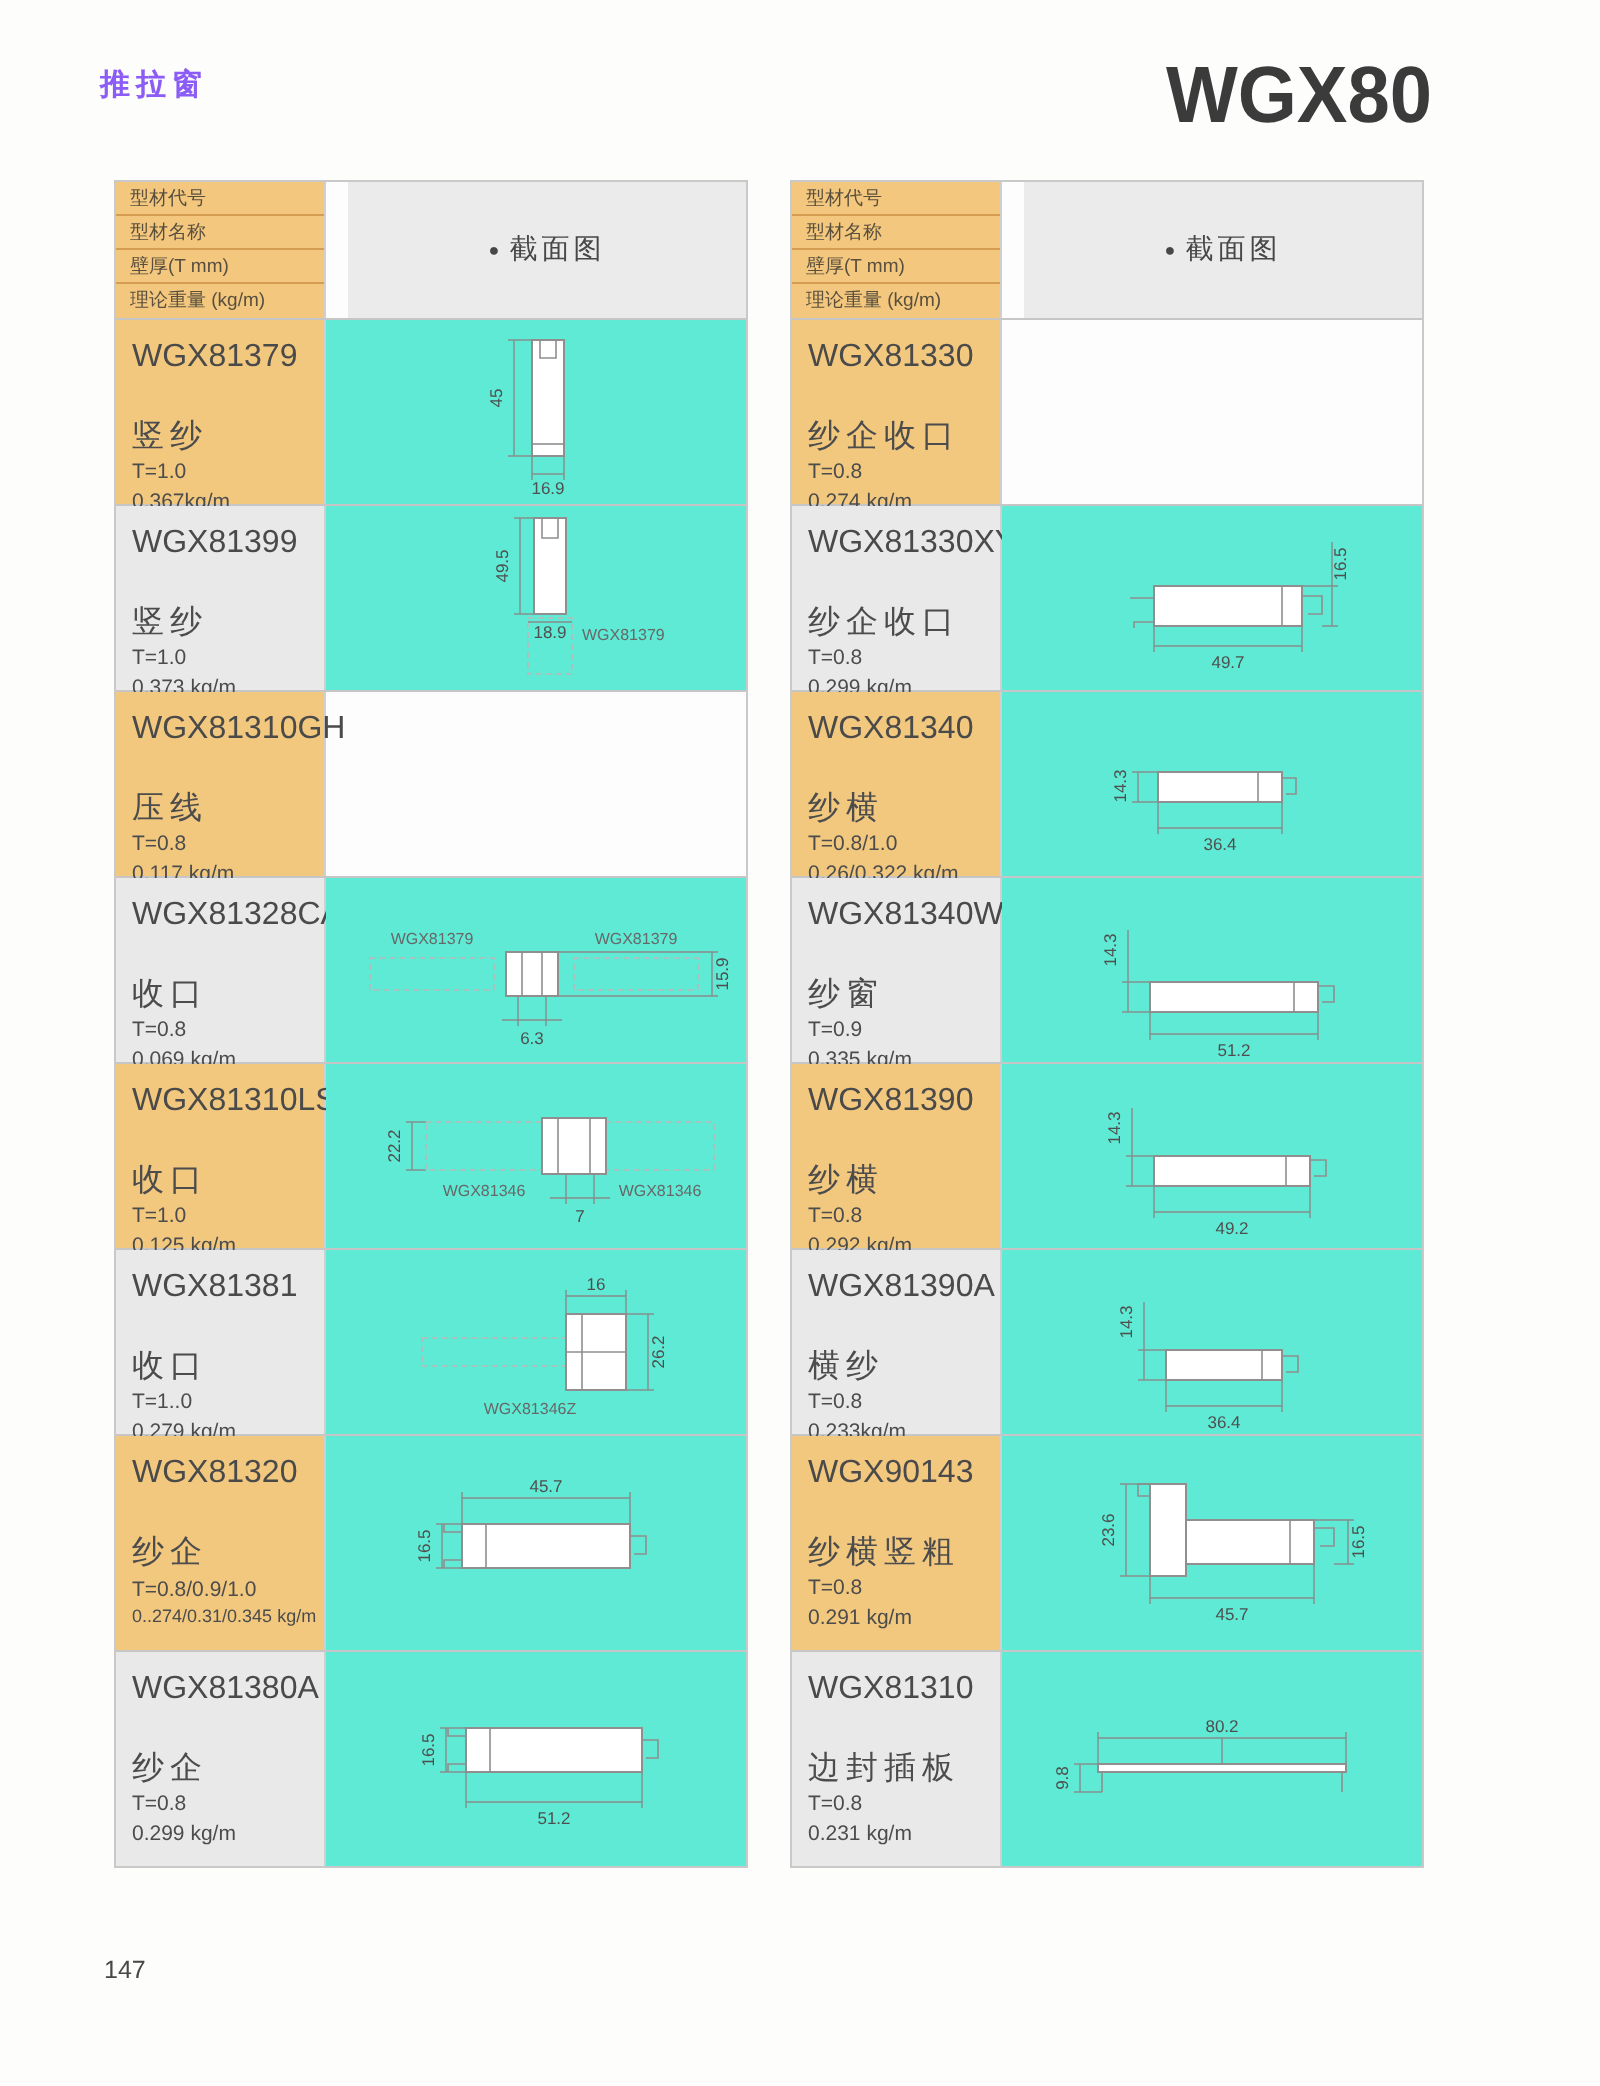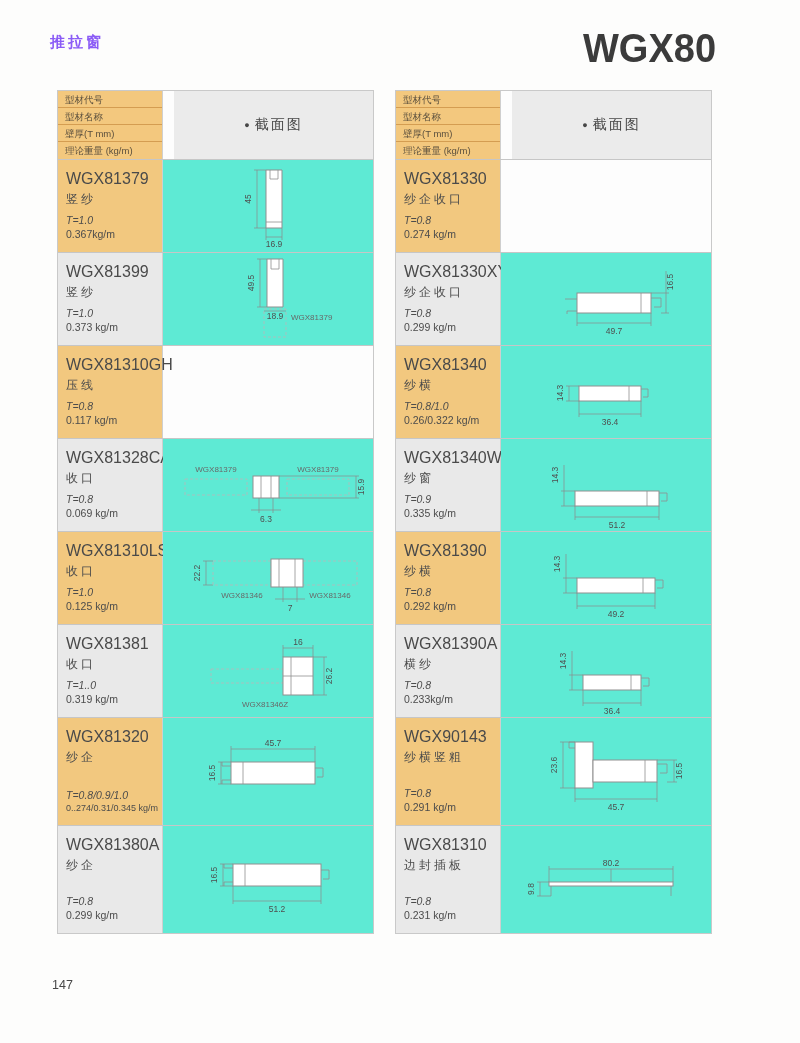--- a/index.html
+++ b/index.html
@@ -16,22 +16,22 @@
   .thead-section{flex:1;background:#ebebeb;display:flex;align-items:center;justify-content:center;font-size:14px;color:#474747;letter-spacing:2px;}
   .thead-section .bullet{font-size:9px;margin-right:5px;letter-spacing:0;}
   .prow{display:flex;border-top:1px solid #c6c6c6;}
   .h92{height:92px;}
   .h107{height:107px;}
   .cell-label{width:105px;box-sizing:border-box;border-right:1px solid #cfcfcf;padding:10px 4px 10px 8px;display:flex;flex-direction:column;}
   .prow:nth-child(odd) .cell-label{background:#e9e9e9;}
   .prow:nth-child(even) .cell-label{background:#f2c87f;}
   .cell-diagram{flex:1;background:#5eead4;position:relative;}
   .code{font-size:16px;color:#4a4a4a;line-height:1.15;}
-  .pname{font-size:12px;color:#4c4c4c;letter-spacing:3px;margin-top:3px;}
-  .thick{font-size:10.5px;color:#4c4c4c;margin-top:auto;line-height:1.4;white-space:nowrap;font-style:italic;}
+  .pname{font-size:16px;color:#4c4c4c;letter-spacing:3px;margin-top:20px;}
+  .thick{font-size:10.5px;color:#4c4c4c;margin-top:auto;line-height:1.4;white-space:nowrap;}
   .weight{font-size:10.5px;color:#4c4c4c;line-height:1.4;white-space:nowrap;}
   .footer-page{position:absolute;left:52px;top:978px;font-size:12.5px;font-weight:400;color:#474747;}
   svg.diag{display:block;}
   .pl{fill:#ffffff;stroke:#8f8f8f;stroke-width:1;}
   .pin{fill:none;stroke:#8f8f8f;stroke-width:0.8;}
   .pf{fill:#ededed;stroke:#8f8f8f;stroke-width:1;}
   .dsh{fill:none;stroke:#b9b9b9;stroke-width:0.8;stroke-dasharray:3 2;}
   .dim{stroke:#8a8a8a;stroke-width:0.7;fill:none;}
   .dt{font-family:"Liberation Sans",sans-serif;font-size:8.5px;fill:#4f4f4f;}
   .rl{font-family:"Liberation Sans",sans-serif;font-size:8px;fill:#686868;}
@@ -168,21 +168,21 @@
           <text class="dt" x="127" y="79" text-anchor="middle">7</text>
         </svg>
       </div>
     </div>
 
     <div class="prow h92">
       <div class="cell-label">
         <div class="code">WGX81381</div>
         <div class="pname">收口</div>
         <div class="thick">T=1..0</div>
-        <div class="weight">0.319 kg/m</div>
+        <div class="weight">0.279 kg/m</div>
       </div>
       <div class="cell-diagram">
         <svg class="diag" width="208" height="91" viewBox="0 0 208 91">
           <rect class="dsh" x="48" y="44" width="72" height="14"></rect>
           <rect class="pl" x="120" y="32" width="30" height="38"></rect>
           <line class="pin" x1="128" y1="32" x2="128" y2="70"></line>
             <line class="pin" x1="120" y1="51" x2="150" y2="51"></line>
           <line class="dim" x1="120" y1="32" x2="120" y2="20"></line>
             <line class="dim" x1="150" y1="32" x2="150" y2="20"></line>
           <line class="dim" x1="120" y1="23" x2="150" y2="23"></line>

